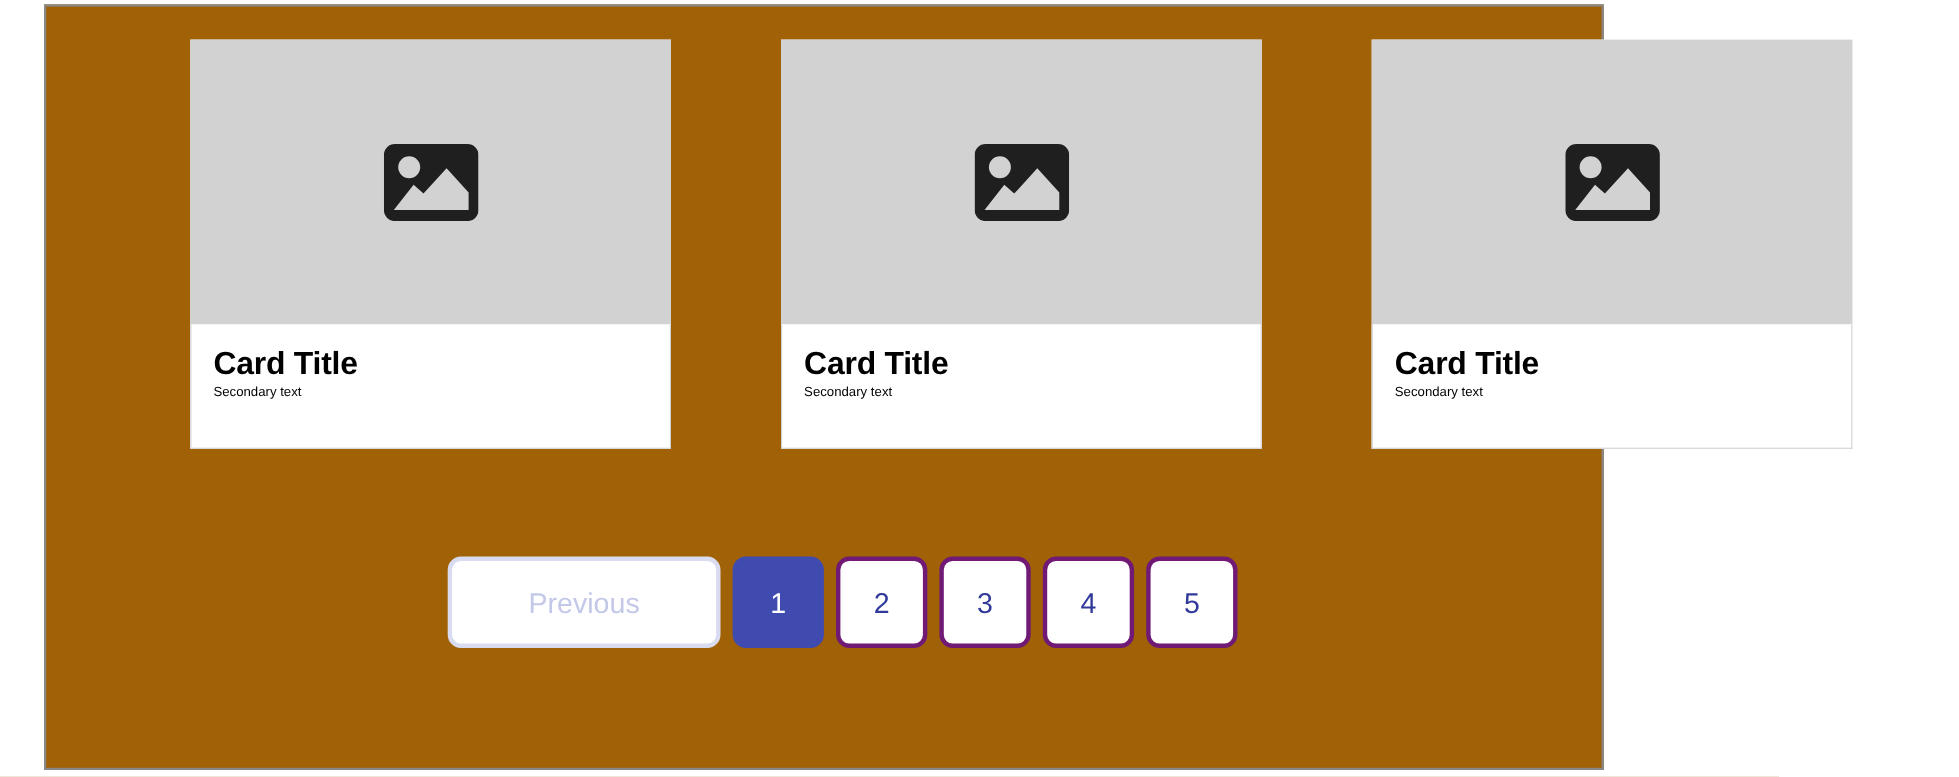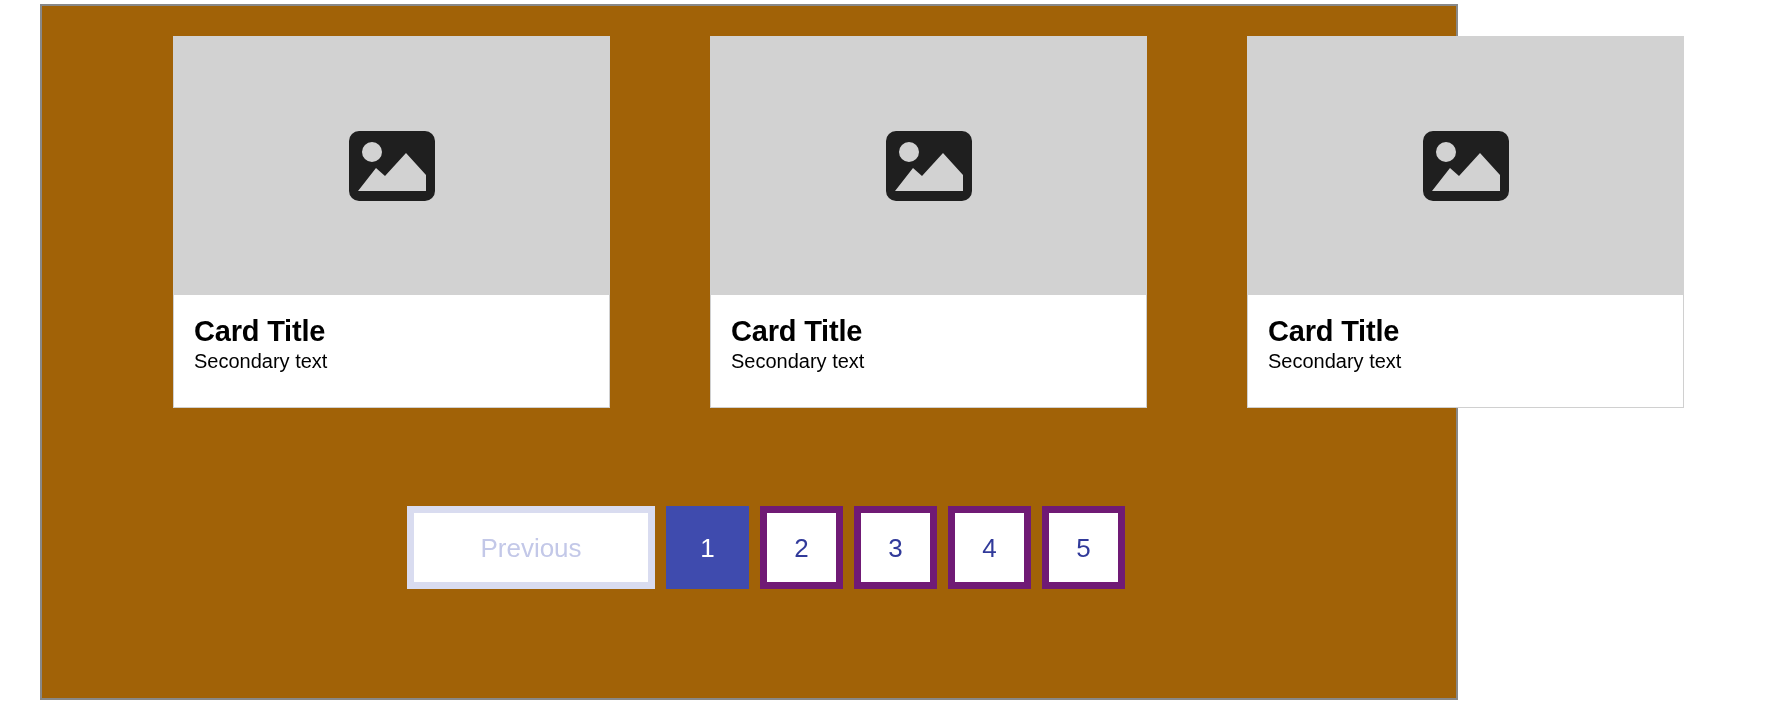--- a/index.html
+++ b/index.html
@@ -70,43 +70,43 @@
   .card-title {
     font-size: 29px;
     font-weight: bold;
     color: #000000;
     line-height: 1.08;
     margin: 0 0 2px 0;
     letter-spacing: -0.2px;
   }
 
   .card-secondary {
-    font-size: 20px;
+    font-size: 12px;
     font-weight: normal;
     color: #000000;
     line-height: 1.2;
     margin: 0;
   }
 
   
   .pagination {
     position: absolute;
     left: 365px;
     top: 500px;
     display: flex;
     align-items: flex-start;
     gap: 11px;
   }
 
   .page-btn {
     box-sizing: border-box;
     height: 83px;
-    border-radius: 0;
+    border-radius: 12px;
     background: #ffffff;
-    border: 7px solid #701a75;
+    border: 4px solid #701a75;
     color: #313a9a;
     font-family: "Liberation Sans", sans-serif;
     font-size: 26px;
     line-height: 1;
     display: flex;
     align-items: center;
     justify-content: center;
     padding: 0;
     cursor: pointer;
   }

